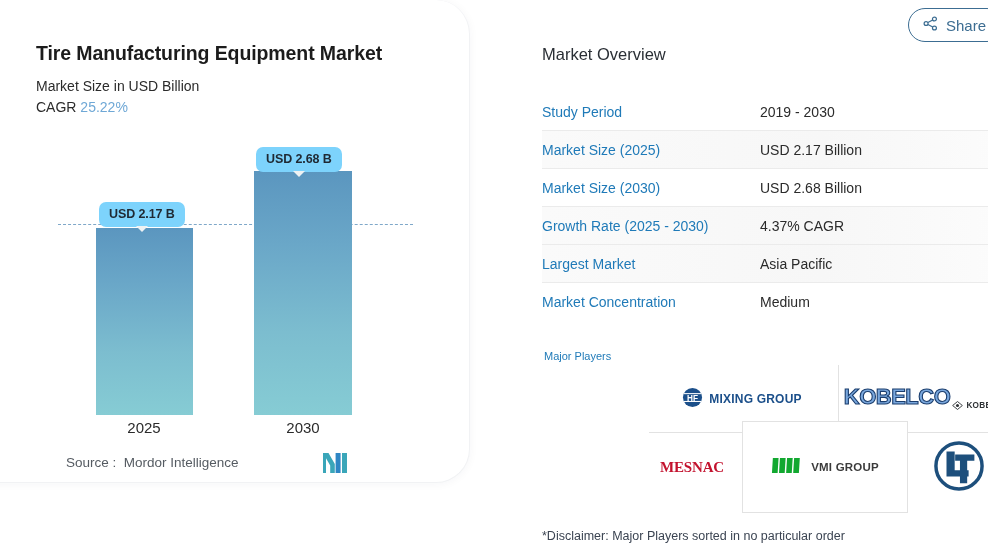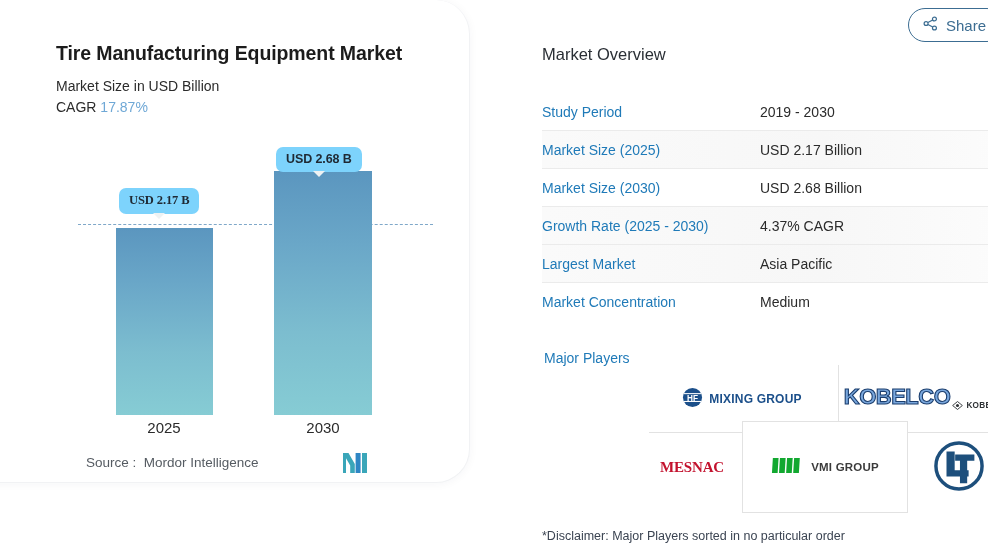--- a/index.html
+++ b/index.html
@@ -16,21 +16,21 @@
   .chart-card {
     position: absolute; left: -30px; top: 0;
     width: 500px; height: 483px;
     background: #ffffff;
     border: 1px solid #f1f2f4;
     border-top: none; border-left: none;
     border-top-right-radius: 34px;
     border-bottom-right-radius: 34px;
     box-shadow: 0 1px 10px rgba(25,40,70,0.045);
   }
-  .chart-inner { position: absolute; left: 30px; top: 0; width: 470px; height: 483px; margin-left: 20px; }
+  .chart-inner { position: absolute; left: 30px; top: 0; width: 470px; height: 483px; }
 
   .chart-title {
     position: absolute; left: 36px; top: 42px;
     font-size: 19.5px; font-weight: 700; color: #1c1c1c;
     letter-spacing: -0.1px; white-space: nowrap;
   }
   .chart-sub {
     position: absolute; left: 36px; top: 78px;
     font-size: 14px; color: #2b2b2b; white-space: nowrap;
   }
@@ -62,21 +62,21 @@
     font-size: 12.5px; font-weight: 700; color: #1f2933;
     white-space: nowrap;
     letter-spacing: -0.1px;
   }
   .tip::after {
     content: ""; position: absolute; left: 50%; bottom: -5px;
     transform: translateX(-50%);
     border-left: 6px solid transparent; border-right: 6px solid transparent;
     border-top: 6px solid #eef2f3;
   }
-  .tip.t2025 { left: 99px; top: 188px; font-family: Liberation Serif, serif; }
+  .tip.t2025 { left: 99px; top: 202px; }
   .tip.t2030 { left: 256px; top: 147px; }
 
   .xlab {
     position: absolute; top: 419px;
     font-size: 15px; color: #2b2b2b; text-align: center; width: 100px;
   }
   .xlab.x2025 { left: 94px; }
   .xlab.x2030 { left: 253px; }
 
   .source {
@@ -105,21 +105,21 @@
   table.ov { position: absolute; left: 13px; top: 93px; width: 470px; border-collapse: collapse; }
   table.ov td { padding: 11px 0 10px; font-size: 14px; vertical-align: middle; }
   table.ov tr { border-bottom: 1px solid #ebebeb; }
   table.ov tr.last { border-bottom: none; }
   td.k { color: #1f7ab8; width: 218px; padding-left: 2px; }
   td.v { color: #2b2b2b; }
   tr.alt { background: linear-gradient(to right, #fafafa, #f7f7f7 60%, #fcfcfc); }
 
   .mp-label {
     position: absolute; left: 15px; top: 350px;
-    font-size: 14px; color: #1f7ab8;
+    font-size: 11px; color: #1f7ab8;
   }
 
   
   .logos { position: absolute; left: 110px; top: 365px; width: 380px; height: 148px; }
   .hline {
     position: absolute; left: 10px; top: 67px; width: 360px; height: 0;
     border-top: 1px solid #e2e2e2;
   }
   .vline-top { position: absolute; left: 199px; top: 0px; width: 0; height: 67px; border-left: 1px solid #e2e2e2; }
   .vline-bot-l { position: absolute; left: 103px; top: 67px; width: 0; height: 81px; border-left: 1px solid #e2e2e2; }
@@ -150,21 +150,21 @@
 
 <div class="page">
 
   <div class="chart-card">
     <div class="chart-inner">
 
       <div class="chart-title">Tire Manufacturing Equipment Market</div>
       <div class="chart-sub">Market Size in USD Billion</div>
       <div class="chart-cagr">
         <span>CAGR</span>
-        <span class="val">17.87%</span>
+        <span class="val">25.22%</span>
       </div>
 
       <div class="plot">
 
         <div class="dashline"></div>
 
         <div class="bar b2025"></div>
         <div class="bar b2030"></div>
 
         <div class="tip t2025">USD 2.17 B</div>

